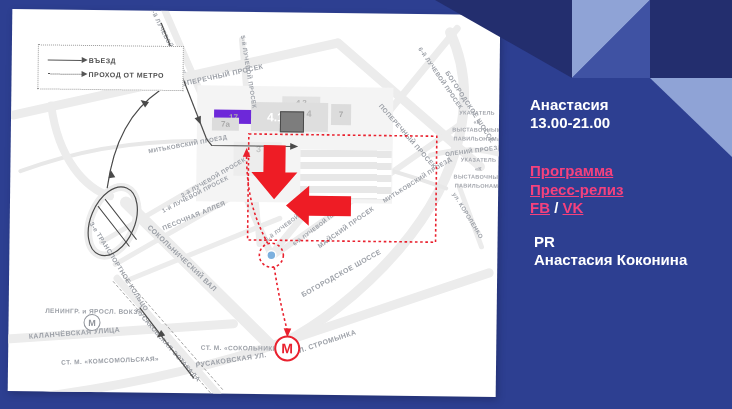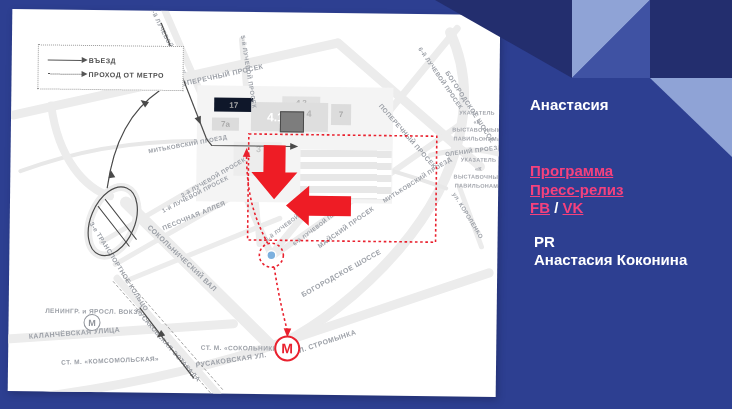--- a/index.html
+++ b/index.html
@@ -70,21 +70,21 @@
         <path d="M40,96 C48,150 75,178 100,186" stroke-width="8"></path>
         <ellipse cx="103" cy="211" rx="22" ry="36" stroke-width="8" transform="rotate(22 103 211)"></ellipse>
         <path d="M420,141 C450,133 470,134 488,139" stroke-width="5"></path>
         <path d="M449,172 L472,232" stroke-width="5"></path>
       </g>
     </svg>
 
     <div class="grounds" style="left:186px;top:74px;width:196px;height:116px;"></div>
     <div class="stripes" style="left:290px;top:137px;width:91px;height:49px;"></div>
 
-    <div class="bldg" style="left:203px;top:86px;width:39px;height:14px;background:#0f172a;font-size:8px;">
+    <div class="bldg" style="left:203px;top:98px;width:39px;height:14px;background:#6d28d9;font-size:8px;">
         <span>17</span>
       </div>
     <div class="bldg" style="left:201px;top:106px;width:27px;height:13px;background:#dcdcdc;font-size:8px;">
         <span>7а</span>
       </div>
     <div class="bldg" style="left:271px;top:84px;width:38px;height:12px;background:#e2e2e2;font-size:8px;color:#b3b3b3;">
         <span>4.2</span>
       </div>
     <div class="bldg" style="left:240px;top:90px;width:77px;height:29px;background:#dedede;font-size:12px;color:#ffffff;justify-content:flex-start;padding-left:16px;box-sizing:border-box;">
         <span>4.1</span>
@@ -201,20 +201,21 @@
     <polygon points="435,0 572,0 572,78" fill="#232e6e"></polygon>
     <polygon points="572,0 650,0 572,78" fill="#8fa3d6"></polygon>
     <polygon points="650,0 650,78 572,78" fill="#3f52a3"></polygon>
     <rect x="650" y="0" width="82" height="78" fill="#232e6e"></rect>
     <polygon points="650,78 732,78 732,157" fill="#8fa3d6"></polygon>
   </svg>
 
   <div class="panel">
     <div class="title-block">
       <div>Анастасия</div>
+      <div>13.00-21.00</div>
     </div>
     <div class="links-block">
       <div><a href="#">Программа</a></div>
       <div><a href="#">Пресс-релиз</a></div>
       <div>
         <a href="#">FB</a><span class="sep"> </span><span class="sep">/</span><span class="sep"> </span><a href="#">VK</a>
       </div>
     </div>
     <div class="pr-block">
       <div>PR</div>

